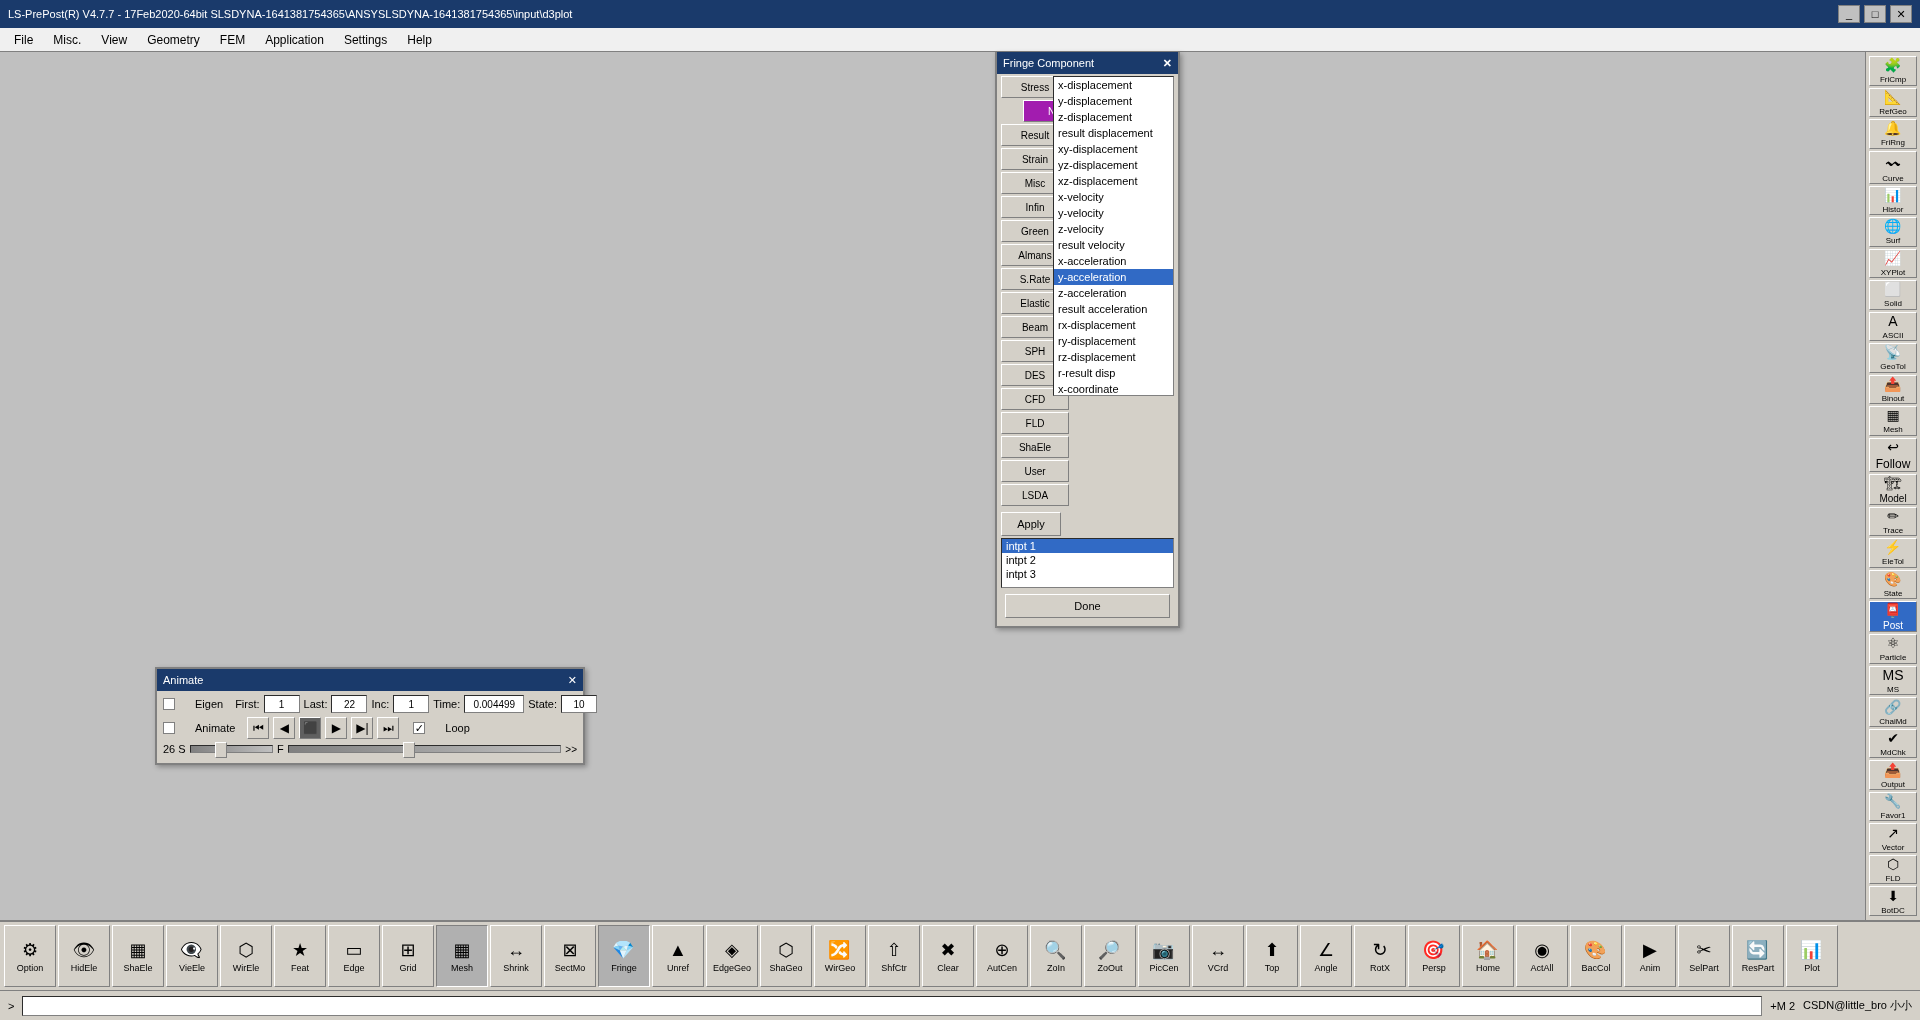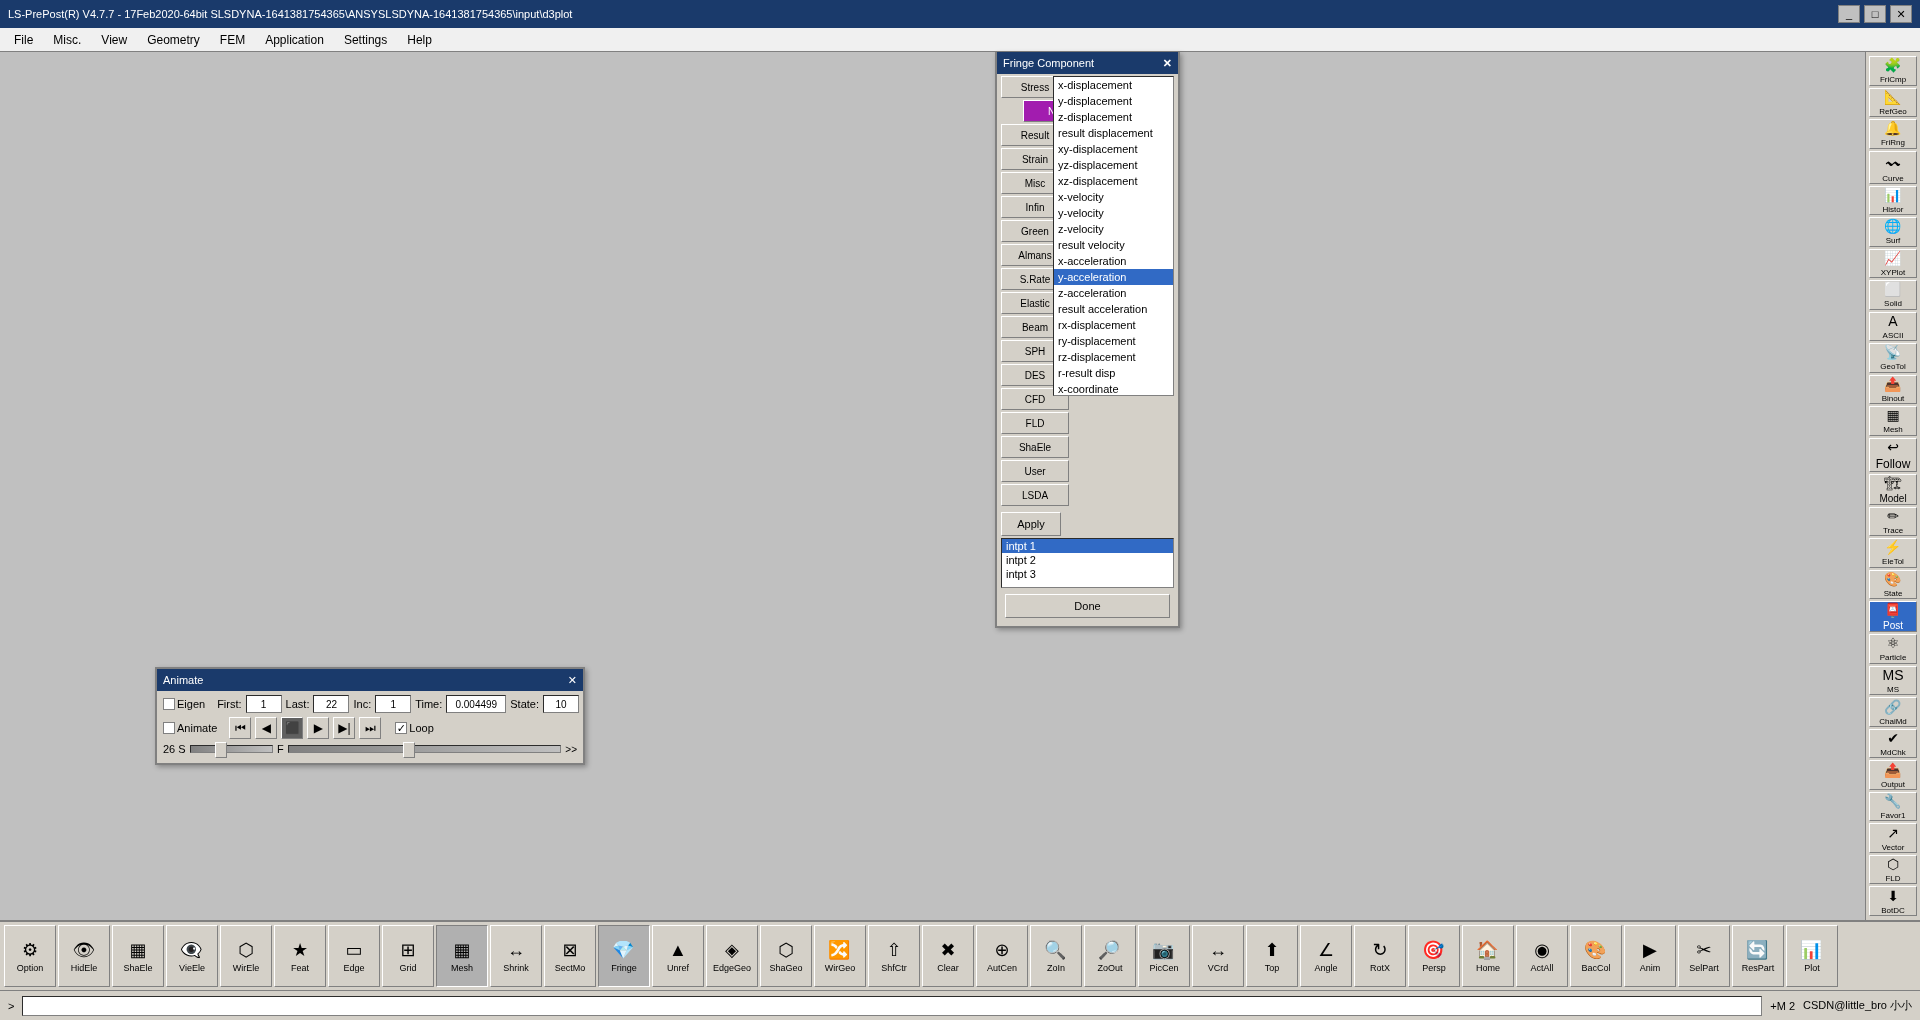--- a/index.html
+++ b/index.html
@@ -219,21 +219,21 @@
       min-width: 22px;
       background: #d4d0c8;
       border: 1px solid;
       border-color: #ffffff #808080 #808080 #ffffff;
       cursor: pointer;
       font-size: 12px;
       display: flex;
       align-items: center;
       justify-content: center;
     }
-    .anim-checkbox { display: flex; align-items: center; gap: 2px; }
+    .anim-checkbox { display: flex; align-items: center; gap: 20px; }
 
     
     #bottom-toolbar {
       background: #d4d0c8;
       height: 70px;
       border-top: 2px solid #808080;
       display: flex;
       align-items: center;
       padding: 0 4px;
       gap: 2px;

